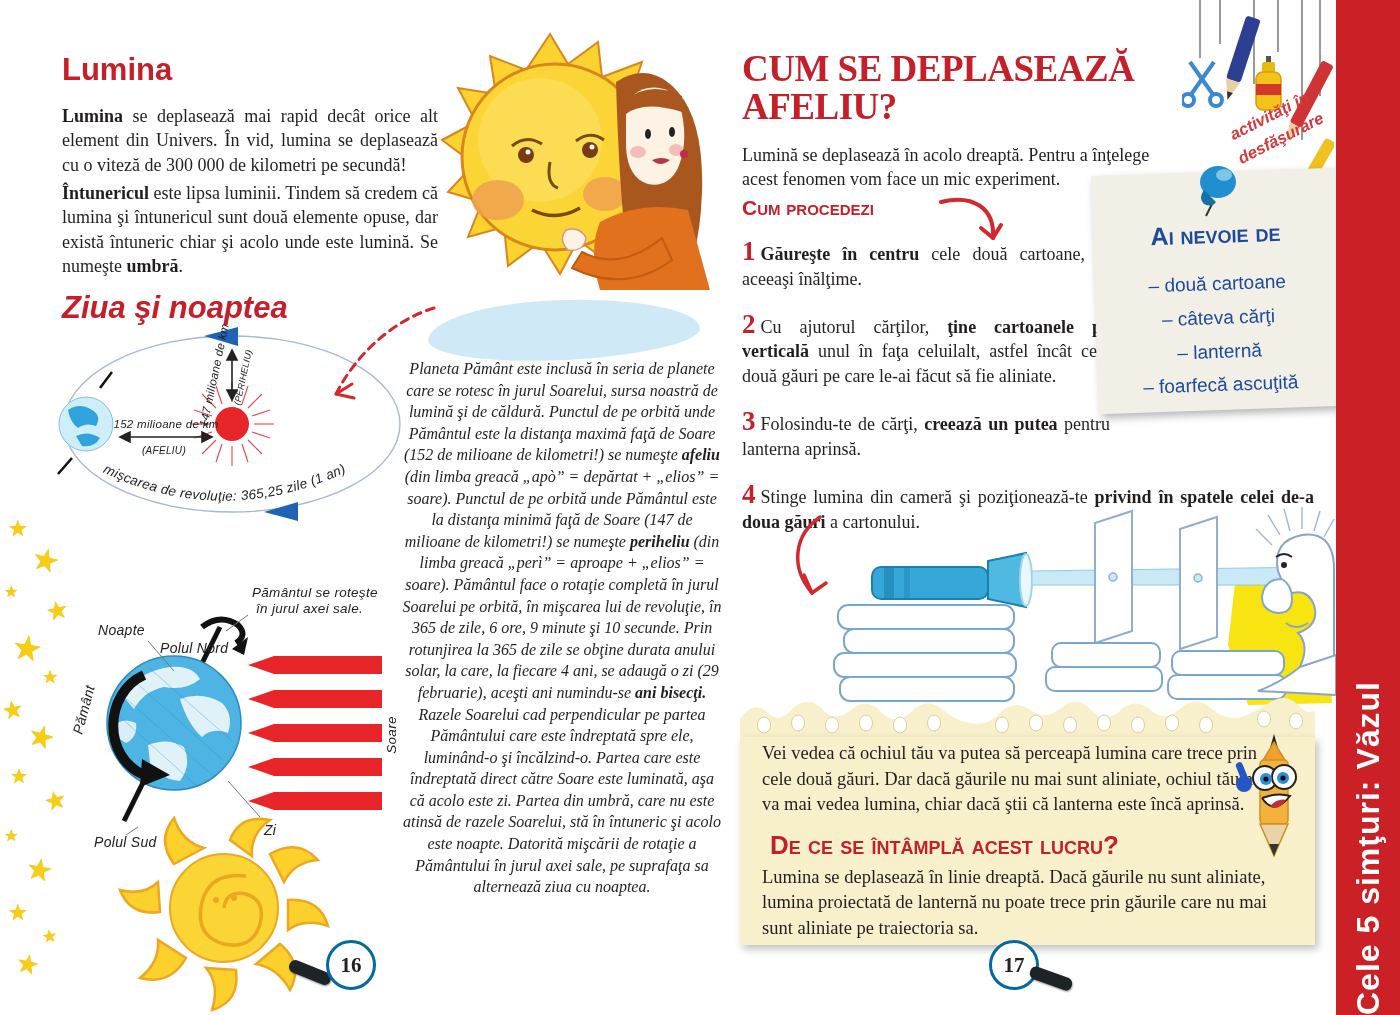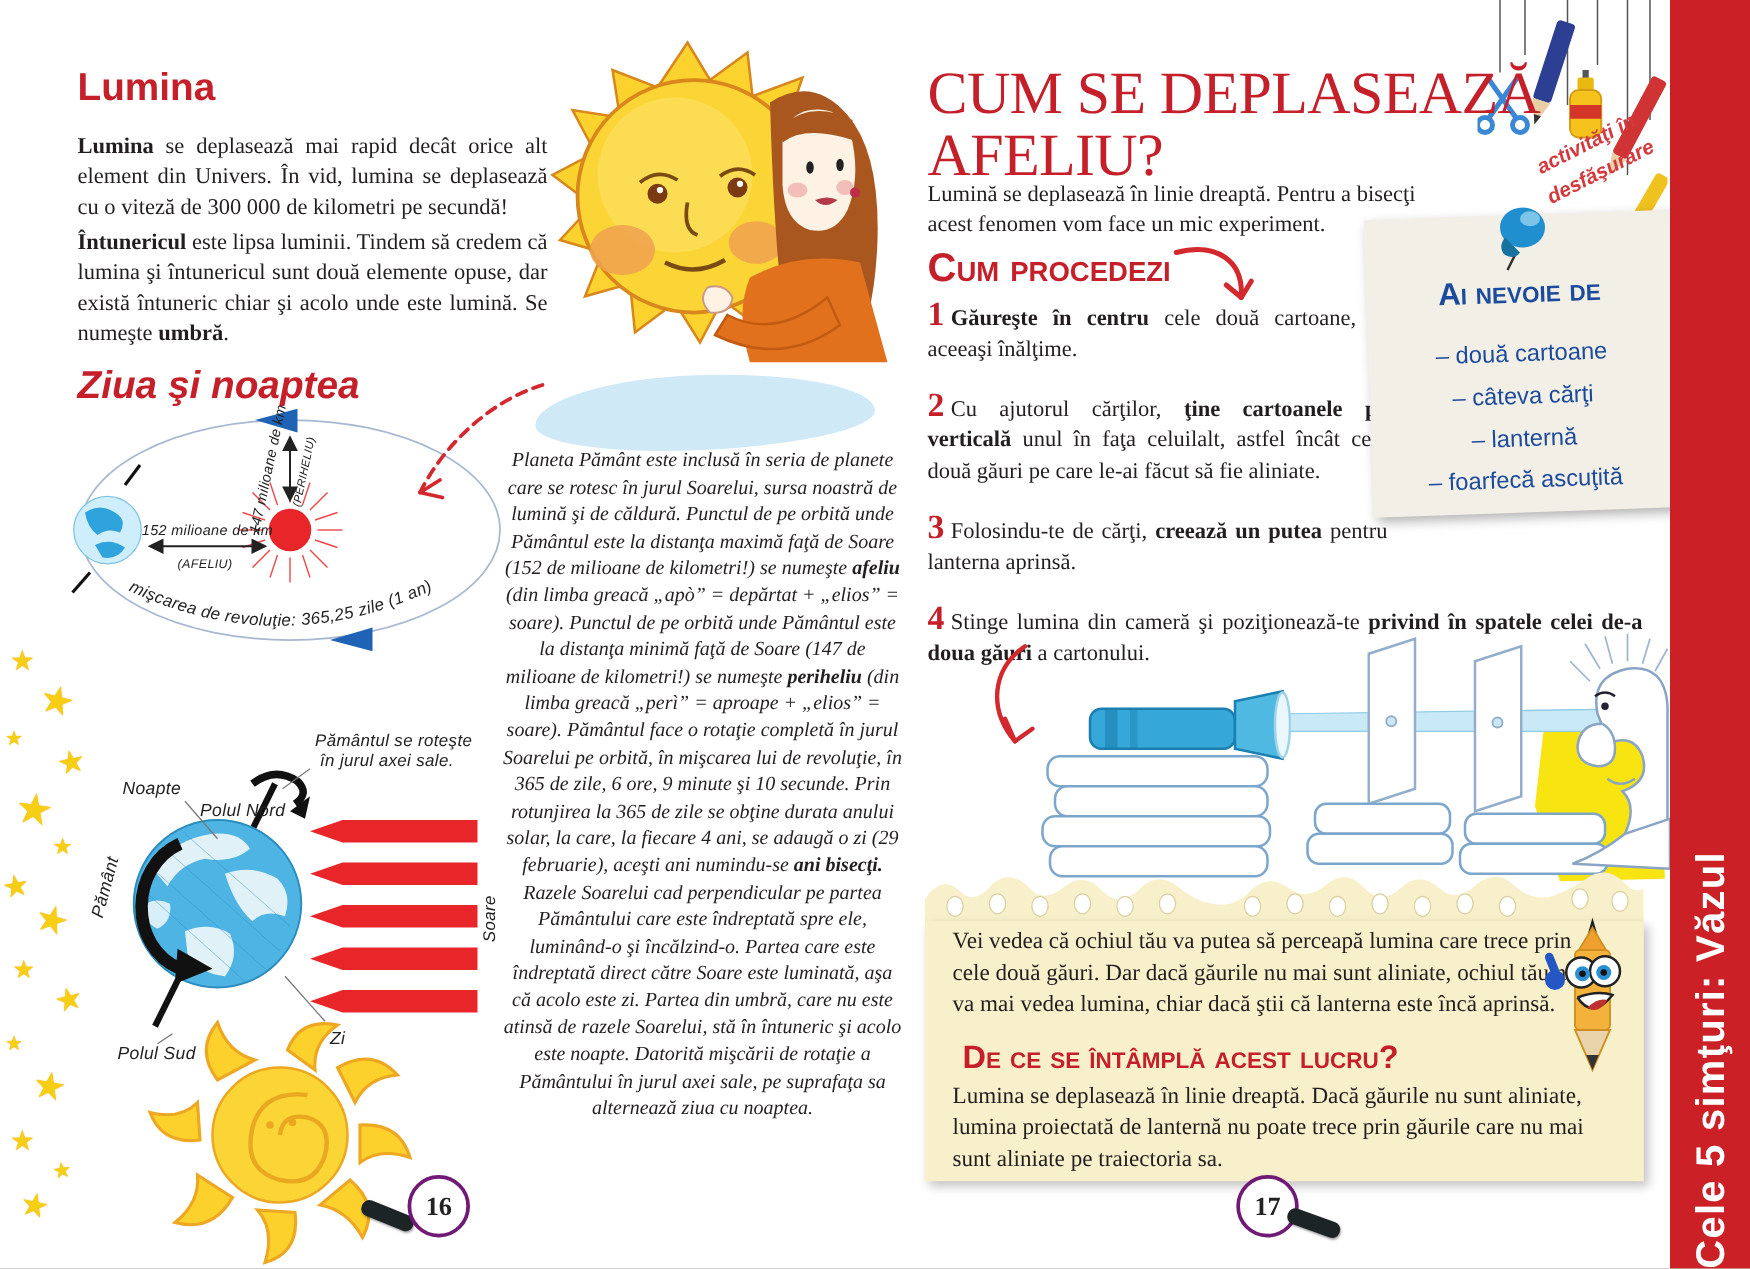--- a/index.html
+++ b/index.html
@@ -3,21 +3,21 @@
 <meta charset="utf-8">
 <style>
   html,body{margin:0;padding:0;background:#888;}
   #spread{position:relative;width:1400px;height:1015px;background:#ffffff;overflow:hidden;
           font-family:"Liberation Serif",serif;color:#221e1f;}
   .abs{position:absolute;}
   .body-text{font-size:18px;line-height:1.36;text-align:justify;}
   .body-text b{font-weight:bold;}
   .page-title-left{font-family:"Liberation Sans",sans-serif;font-weight:bold;font-size:31px;color:#c5202a;}
   .subhead-italic{font-family:"Liberation Sans",sans-serif;font-weight:bold;font-style:italic;font-size:31px;color:#c5202a;}
-  .main-title{font-weight:normal;font-size:48px;line-height:1.04;color:#c5202a;letter-spacing:-0.5px;white-space:nowrap;}
+  .main-title{font-weight:bold;font-size:37px;line-height:1.04;color:#c5202a;letter-spacing:-0.5px;white-space:nowrap;}
   .sc-red{font-family:"Liberation Sans",sans-serif;font-weight:bold;font-variant:small-caps;color:#c5202a;}
   .sc-blue{font-family:"Liberation Sans",sans-serif;font-weight:bold;font-variant:small-caps;color:#1c4a9c;}
   .hand{font-family:"Liberation Sans",sans-serif;font-style:italic;letter-spacing:.3px;}
   .explain-head{font-family:"Liberation Sans",sans-serif;font-weight:bold;font-size:21px;letter-spacing:1px;
                 color:#d3282e;text-align:center;line-height:1.25;}
   .explain-blob{background:#cfe9f7;border-radius:48% 52% 55% 45%/60% 55% 45% 40%;}
   .explain-text{font-style:italic;font-size:16px;line-height:1.35;text-align:center;}
   .explain-text b{font-style:italic;}
   .step{margin-bottom:19px;width:368px;}
   .steps-list .step:last-child{width:572px;margin-top:6px;}
@@ -25,21 +25,21 @@
   .step-text{font-size:18px;line-height:1.38;}
   .note-paper{background:#f2efe6;box-shadow:3px 4px 9px rgba(0,0,0,.30);transform:rotate(-2deg);}
   .note-items{font-family:"Liberation Sans",sans-serif;color:#1c4a9c;font-size:19px;line-height:1.78;text-align:center;}
   .torn-body{background:#f8f0ca;box-shadow:3px 4px 8px rgba(0,0,0,.25);}
   .panel-text{font-size:18.5px;line-height:1.38;text-align:left;}
   .band{background:#cb2026;}
   .band-label{writing-mode:vertical-rl;transform:rotate(180deg);color:#fff;
               font-family:"Liberation Sans",sans-serif;font-weight:bold;font-size:32px;letter-spacing:1px;white-space:nowrap;}
   .star{position:absolute;color:#f6cf15;text-shadow:0 0 1px #e8a019;line-height:1;}
   .badge{position:absolute;width:120px;height:72px;}
-  .badge .ring{position:absolute;width:44px;height:44px;border:3px solid #701a75;border-radius:50%;
+  .badge .ring{position:absolute;width:44px;height:44px;border:3px solid #0369a1;border-radius:50%;
                background:#fff;display:flex;align-items:center;justify-content:center;
                font-weight:bold;font-size:21px;color:#222;}
   .badge .handle{position:absolute;width:44px;height:13px;background:#1d2426;border-radius:6px;box-shadow:1px 1px 2px rgba(0,0,0,.4);}
   .activ-script{font-family:"Liberation Sans",sans-serif;font-style:italic;font-weight:bold;
                 color:#d4393d;font-size:16.5px;text-align:center;line-height:1.5;transform:rotate(-27deg);}
 </style>
 </head>
 <body>
 
 <div id="spread">
@@ -260,23 +260,23 @@
   <div class="abs activ-script" style="left:1210px;top:102px;width:130px;">
     <div>activităţi în</div>
     <div>desfăşurare</div>
   </div>
 
   <div class="abs main-title" style="left:742px;top:50px;">
     <div>CUM SE DEPLASEAZĂ</div>
     <div>AFELIU?</div>
   </div>
 
-  <div class="abs body-text" style="left:742px;top:143px;width:428px;text-align:left;">Lumină se deplasează în linie dreaptă. Pentru a bisecţi acest fenomen vom face un mic experiment.</div>
-
-  <div class="abs sc-red" style="left:742px;top:196px;font-size:32px;">Cum procedezi</div>
+  <div class="abs body-text" style="left:742px;top:143px;width:428px;text-align:left;">Lumină se deplasează în acolo dreaptă. Pentru a înţelege acest fenomen vom face un mic experiment.</div>
+
+  <div class="abs sc-red" style="left:742px;top:196px;font-size:21px;">Cum procedezi</div>
 
   <svg class="abs" style="left:935px;top:192px;" width="70" height="58" viewBox="0 0 70 58">
     <path d="M6,10 C 38,2 60,16 58,46" fill="none" stroke="#d3282e" stroke-width="4" stroke-linecap="round"></path>
     <path d="M58,46 L46,36 M58,46 L66,33" fill="none" stroke="#d3282e" stroke-width="4" stroke-linecap="round"></path>
   </svg>
 
   <div class="abs steps-list" style="left:742px;top:238px;">
 
       <div class="step body-text">
         <span class="step-num">1</span><span class="step-text"><b>Găureşte în centru</b> cele două cartoane, la aceeaşi înălţime.</span>

